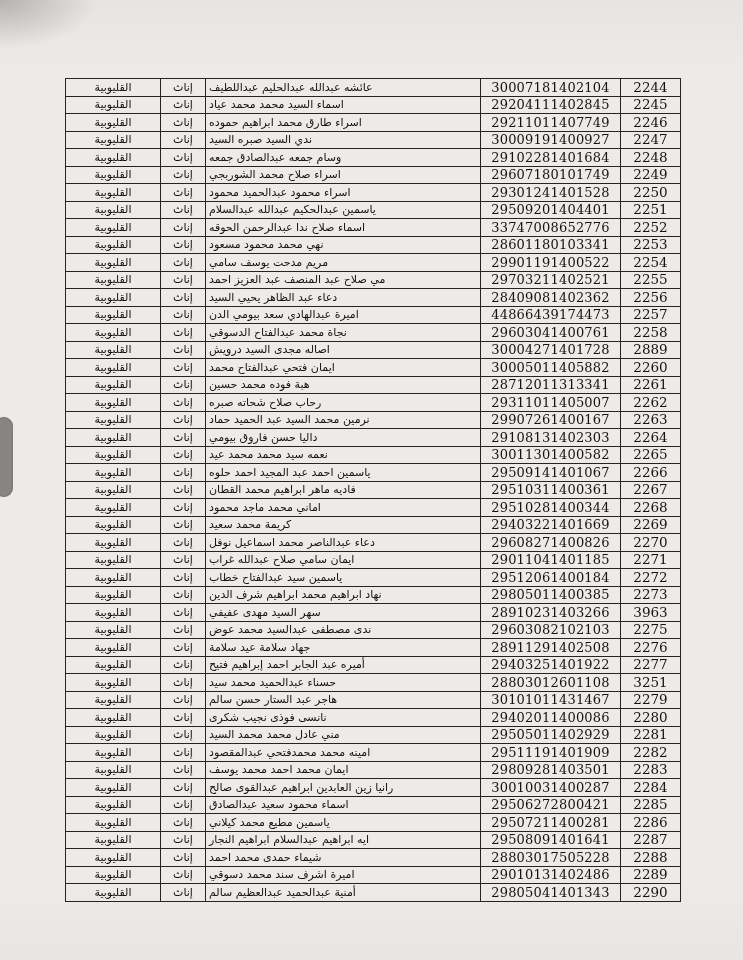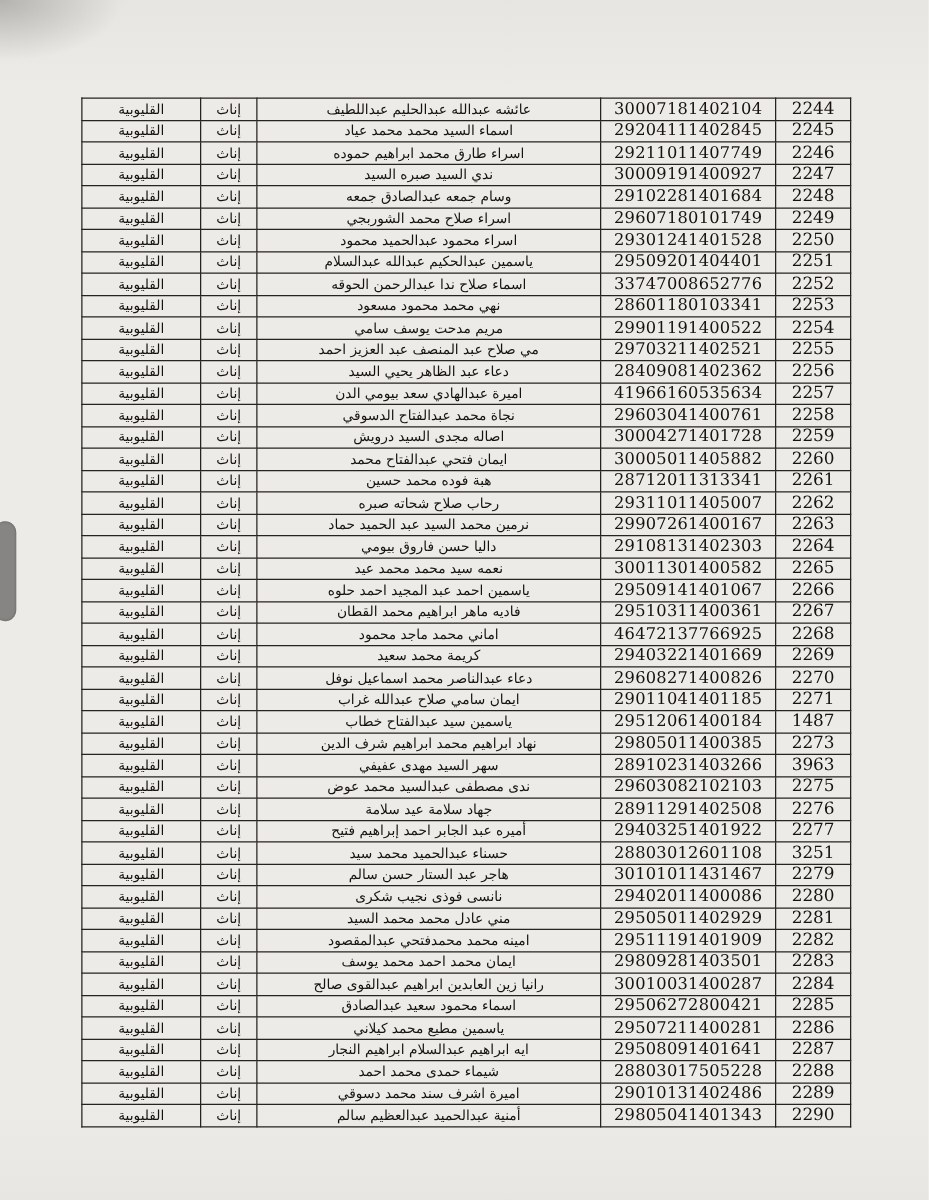--- a/index.html
+++ b/index.html
@@ -36,21 +36,21 @@
     font-family:"DejaVu Serif", serif;
     font-size:13.5px;
   }
   td.c-id {
     text-align:center;
     font-family:"DejaVu Serif", serif;
     font-size:13px;
     letter-spacing:0.2px;
   }
   td.c-name {
-    text-align:center;
+    text-align:left;
     font-size:11px;
   }
   td.c-gender, td.c-gov {
     text-align:center;
     font-size:11px;
   }
   .scroll-thumb {
     position:absolute;
     left:-5px;
     top:417px;
@@ -160,34 +160,34 @@
         </tr>
         <tr>
           <td class="c-serial">2256</td>
           <td class="c-id">28409081402362</td>
           <td class="c-name">دعاء عبد الظاهر يحيي السيد</td>
           <td class="c-gender">إناث</td>
           <td class="c-gov">القليوبية</td>
         </tr>
         <tr>
           <td class="c-serial">2257</td>
-          <td class="c-id">41966160535634</td>
+          <td class="c-id">44866439174473</td>
           <td class="c-name">اميرة عبدالهادي سعد بيومي الدن</td>
           <td class="c-gender">إناث</td>
           <td class="c-gov">القليوبية</td>
         </tr>
         <tr>
           <td class="c-serial">2258</td>
           <td class="c-id">29603041400761</td>
           <td class="c-name">نجاة محمد عبدالفتاح الدسوقي</td>
           <td class="c-gender">إناث</td>
           <td class="c-gov">القليوبية</td>
         </tr>
         <tr>
-          <td class="c-serial">2259</td>
+          <td class="c-serial">2889</td>
           <td class="c-id">30004271401728</td>
           <td class="c-name">اصاله مجدى السيد درويش</td>
           <td class="c-gender">إناث</td>
           <td class="c-gov">القليوبية</td>
         </tr>
         <tr>
           <td class="c-serial">2260</td>
           <td class="c-id">30005011405882</td>
           <td class="c-name">ايمان فتحي عبدالفتاح محمد</td>
           <td class="c-gender">إناث</td>
@@ -237,21 +237,21 @@
         </tr>
         <tr>
           <td class="c-serial">2267</td>
           <td class="c-id">29510311400361</td>
           <td class="c-name">فاديه ماهر ابراهيم محمد القطان</td>
           <td class="c-gender">إناث</td>
           <td class="c-gov">القليوبية</td>
         </tr>
         <tr>
           <td class="c-serial">2268</td>
-          <td class="c-id">46472137766925</td>
+          <td class="c-id">29510281400344</td>
           <td class="c-name">اماني محمد ماجد محمود</td>
           <td class="c-gender">إناث</td>
           <td class="c-gov">القليوبية</td>
         </tr>
         <tr>
           <td class="c-serial">2269</td>
           <td class="c-id">29403221401669</td>
           <td class="c-name">كريمة محمد سعيد</td>
           <td class="c-gender">إناث</td>
           <td class="c-gov">القليوبية</td>
@@ -264,21 +264,21 @@
           <td class="c-gov">القليوبية</td>
         </tr>
         <tr>
           <td class="c-serial">2271</td>
           <td class="c-id">29011041401185</td>
           <td class="c-name">ايمان سامي صلاح عبدالله غراب</td>
           <td class="c-gender">إناث</td>
           <td class="c-gov">القليوبية</td>
         </tr>
         <tr>
-          <td class="c-serial">1487</td>
+          <td class="c-serial">2272</td>
           <td class="c-id">29512061400184</td>
           <td class="c-name">ياسمين سيد عبدالفتاح خطاب</td>
           <td class="c-gender">إناث</td>
           <td class="c-gov">القليوبية</td>
         </tr>
         <tr>
           <td class="c-serial">2273</td>
           <td class="c-id">29805011400385</td>
           <td class="c-name">نهاد ابراهيم محمد ابراهيم شرف الدين</td>
           <td class="c-gender">إناث</td>

